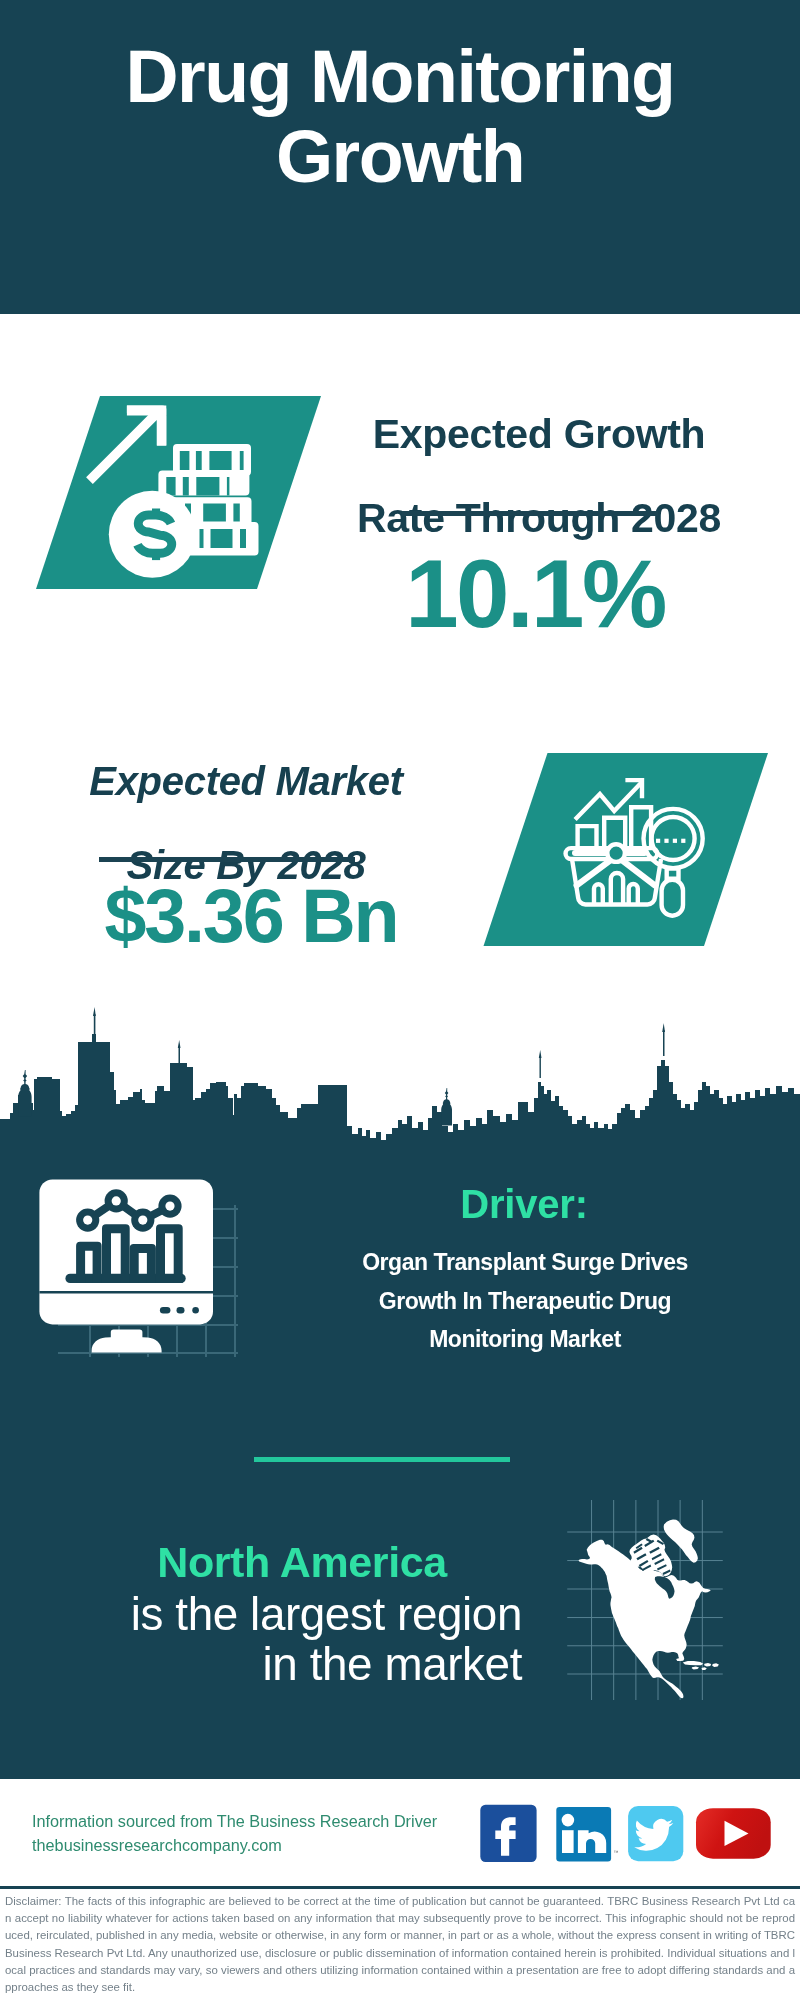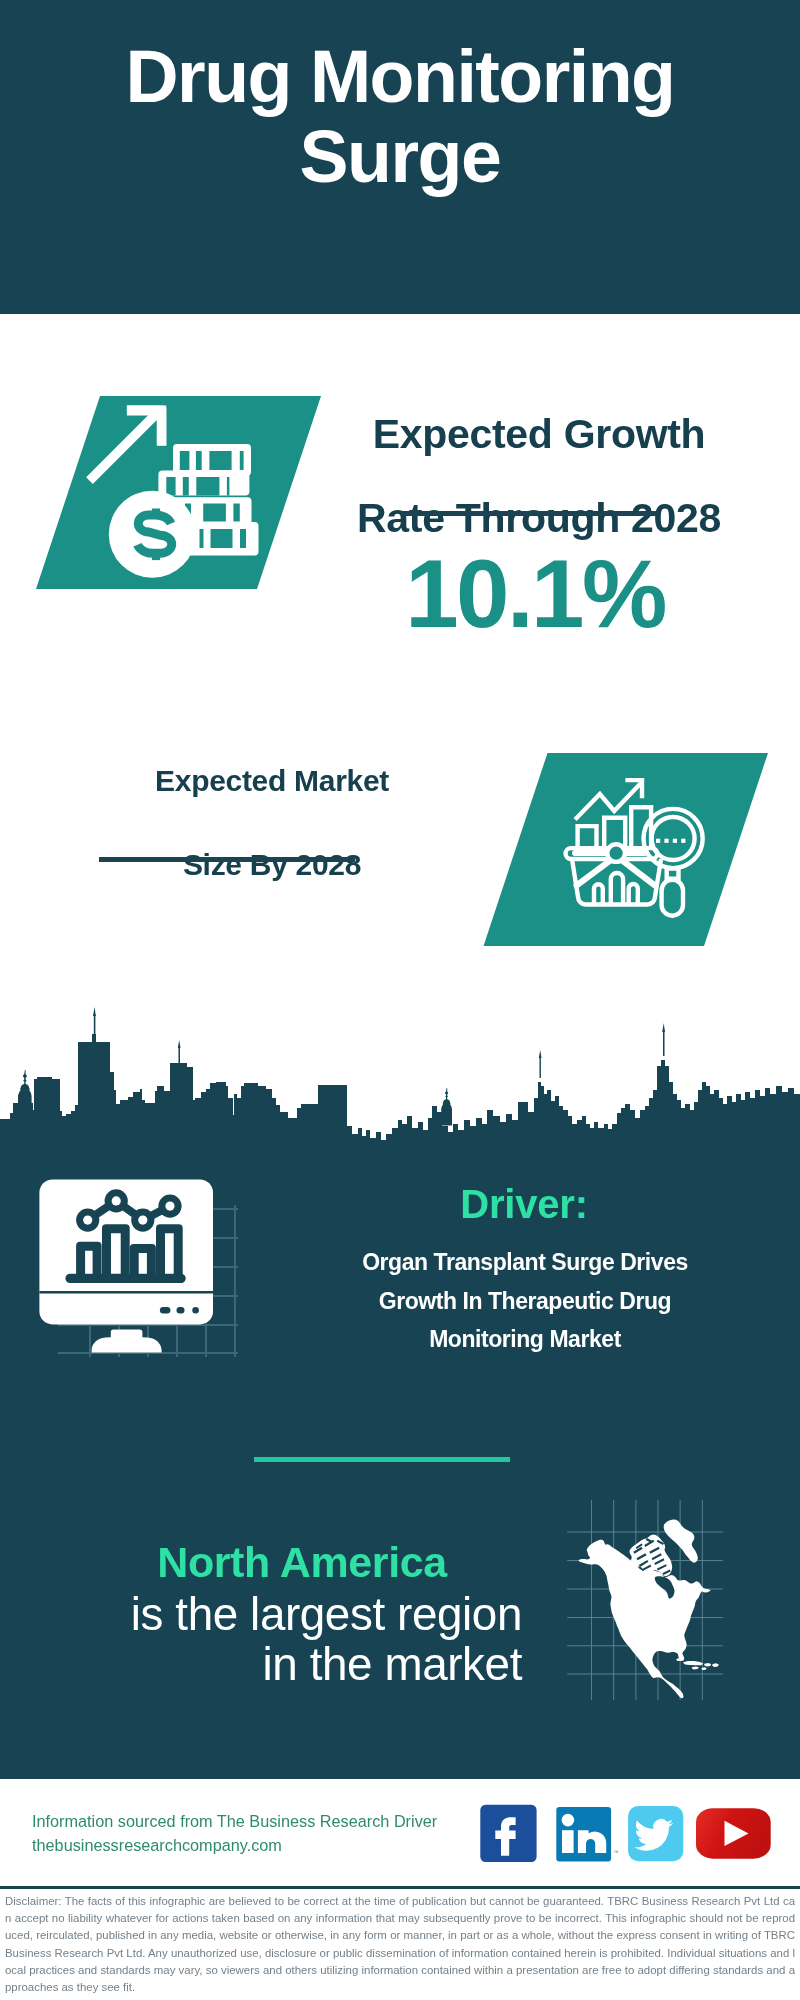--- a/index.html
+++ b/index.html
@@ -41,21 +41,21 @@
   .disclaimer{position:absolute;left:5px;top:1893px;width:790px;color:#74818a;font-size:11.43px;line-height:17.2px;text-align:justify;word-break:break-all;}
 </style>
 </head>
 <body>
 
 <div class="page">
 
   <div class="header">
     <div class="title">
       <div class="tline">Drug Monitoring</div>
-      <div class="tline">Surge</div>
+      <div class="tline">Growth</div>
     </div>
   </div>
 
   <svg class="tile" style="left:30px;top:390px;width:300px;height:205px;" viewBox="0 0 300 205">
     <polygon points="70,6 291,6 227,199 6,199" fill="#1b9087"></polygon>
     <g fill="#ffffff">
 
       <path d="M96.9,15.6 h35.4 a4,4 0 0 1 4,4 v36 h-9.5 v-25.7 l-64,64 -6.7,-6.7 64,-64 h-23.2 z"></path>
       <path d="M96.9,15.6 h39.4 v10 h-39.4 z"></path>
       <path d="M126.9,25.6 h9.4 v30 h-9.4 z"></path>
@@ -243,25 +243,26 @@
                a22.6,22.6 0 0 0 34.8,-19.1 v-1 a16.2,16.2 0 0 0 4.3,-4.2 z" fill="#ffffff"></path>
     </g>
     <g>
       <rect x="218" y="5.2" width="74.7" height="50.5" rx="17" ry="14" fill="url(#ytg)"></rect>
       <polygon points="246.5,17.8 246.5,43.1 270.5,30.4" fill="#ffffff"></polygon>
     </g>
   </svg>
   <div class="footline"></div>
   <div class="disclaimer">Disclaimer: The facts of this infographic are believed to be correct at the time of publication but cannot be guaranteed. TBRC Business Research Pvt Ltd can accept no liability whatever for actions taken based on any information that may subsequently prove to be incorrect. This infographic should not be reproduced, reirculated, published in any media, website or otherwise, in any form or manner, in part or as a whole, without the express consent in writing of TBRC Business Research Pvt Ltd. Any unauthorized use, disclosure or public dissemination of information contained herein is prohibited. Individual situations and local practices and standards may vary, so viewers and others utilizing information contained within a presentation are free to adopt differing standards and approaches as they see fit.</div>
 
-  <div class="stat-head" style="left:72px;top:725px;width:400px;font-size:30px;line-height:56px;letter-spacing:-0.3px;">
+  <div class="stat-head" style="left:46px;top:725px;width:400px;font-size:40px;line-height:56px;letter-spacing:-0.3px;font-style:italic;">
     <div class="hline">Expected Market</div>
     <div class="hline">Size By 2028</div>
   </div>
   <div class="stat-rule" style="left:99px;top:857px;width:256px;"></div>
+  <div class="stat-val" style="left:51px;top:866px;width:400px;font-size:75.5px;line-height:100px;letter-spacing:-2.2px;">$3.36 Bn</div>
 
   <svg class="tile" style="left:478px;top:747px;width:300px;height:205px;" viewBox="0 0 300 205">
     <polygon points="69.5,6 290,6 226,199 5.5,199" fill="#1b9087"></polygon>
     <g transform="translate(3.5,1)" fill="none" stroke="#ffffff" stroke-width="4.4" stroke-linecap="butt" stroke-linejoin="miter">
 
       <path d="M96.1,100.1 v-22 h18.9 v22"></path>
       <path d="M122.7,100.1 v-30.4 h21 v30.4"></path>
       <path d="M149.7,100.1 v-40.9 h19.9 v40.9"></path>
 
       <path d="M93.6,71.5 l24.8,-25.5 14.3,17 27,-28.2"></path>

